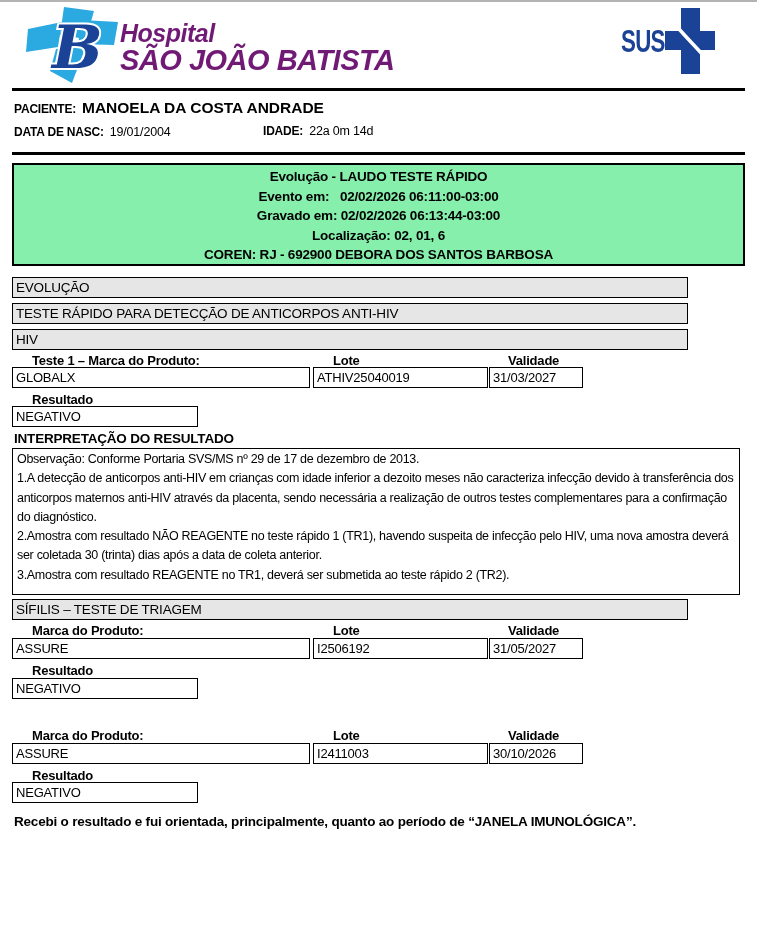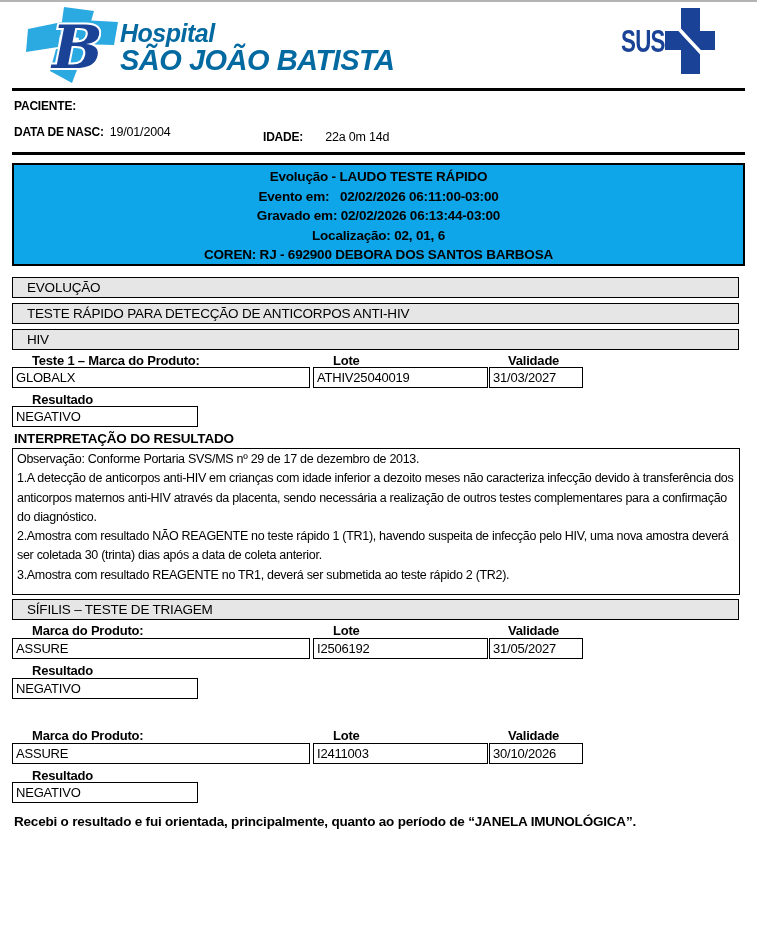--- a/index.html
+++ b/index.html
@@ -12,21 +12,21 @@
     font-family: "Liberation Sans", sans-serif;
     color: #000000;
     letter-spacing: -0.2px;
     border-top: 2px solid #b3b3b3;
     overflow: hidden;
   }
 
   
   .logo-block { position: absolute; left: 26px; top: 3px; display: flex; align-items: flex-start; }
   .logo-mark { width: 94px; height: 80px; }
-  .logo-text { margin-left: 0px; margin-top: 16px; color: #0369a1; font-style: italic; font-weight: bold; }
+  .logo-text { margin-left: 0px; margin-top: 16px; color: #701a75; font-style: italic; font-weight: bold; }
   .logo-line1 { font-size: 25px; line-height: 25px; letter-spacing: -0.5px; }
   .logo-line2 { font-size: 29px; line-height: 29px; letter-spacing: -0.5px; }
 
   .sus-block { position: absolute; left: 604px; top: 6px; display: flex; align-items: center; }
   .sus-text {
     display: inline-block;
     font-size: 31px; font-weight: bold; color: #1a4296;
     transform: scaleX(0.72); transform-origin: right center;
     letter-spacing: -1px; margin-right: -4px; margin-top: 2px;
   }
@@ -34,36 +34,36 @@
 
   .hrule { position: absolute; left: 12px; width: 733px; height: 3px; background: #000; }
   .rule-1 { top: 86px; }
   .rule-2 { top: 150px; }
 
   
   .pt-label { font-size: 12px; font-weight: bold; }
   .pt-name  { font-size: 15.5px; font-weight: bold; margin-left: 6px; letter-spacing: 0; }
   .row-paciente { position: absolute; left: 14px; top: 97px; display: flex; align-items: baseline; }
   .row-nasc     { position: absolute; left: 14px; top: 123px; display: flex; align-items: baseline; }
-  .row-idade    { position: absolute; left: 263px; top: 128px; display: flex; align-items: baseline; gap: 16px; }
+  .row-idade    { position: absolute; left: 263px; top: 122px; display: flex; align-items: baseline; }
   .pt-value { font-size: 12.5px; font-weight: normal; margin-left: 6px; }
 
   
   .event-box {
     position: absolute; left: 12px; top: 161px; width: 733px; height: 103px;
-    background: #0ea5e9; border: 2px solid #000;
+    background: #86efac; border: 2px solid #000;
     text-align: center; padding-top: 2px;
   }
   .event-line { font-size: 13.5px; font-weight: bold; line-height: 19.6px; white-space: pre-wrap; }
 
   
   .bar {
-    position: absolute; left: 12px; width: 727px; height: 21px;
+    position: absolute; left: 12px; width: 676px; height: 21px;
     background: #e6e6e6; border: 1px solid #000;
-    font-size: 13.5px; line-height: 18px; padding: 1px 0 0 14px;
+    font-size: 13.5px; line-height: 18px; padding: 1px 0 0 3px;
   }
   .bar-evolucao { top: 275px; }
   .bar-teste    { top: 301px; }
   .bar-hiv      { top: 327px; }
   .bar-sifilis  { top: 597px; }
   .bar-hepb     { top: 702px; }
 
   
   .fld-label { position: absolute; font-size: 13px; font-weight: bold; white-space: nowrap; margin-left: 18px; }
   .val-box {
@@ -115,20 +115,21 @@
       <rect x="16" y="0" width="19" height="66" fill="#1a4296"></rect>
       <rect x="0" y="23" width="50" height="19" fill="#1a4296"></rect>
       <path d="M14 21 C 22 30, 28 36, 38 47" stroke="#ffffff" stroke-width="3.5" fill="none"></path>
     </svg>
   </div>
 
   <div class="hrule rule-1"></div>
 
   <div class="row-paciente">
     <span class="pt-label">PACIENTE:</span>
+    <span class="pt-name">MANOELA DA COSTA ANDRADE</span>
   </div>
   <div class="row-nasc">
     <span class="pt-label">DATA DE NASC:</span>
     <span class="pt-value">19/01/2004</span>
   </div>
   <div class="row-idade">
     <span class="pt-label">IDADE:</span>
     <span class="pt-value">22a 0m 14d</span>
   </div>
 

